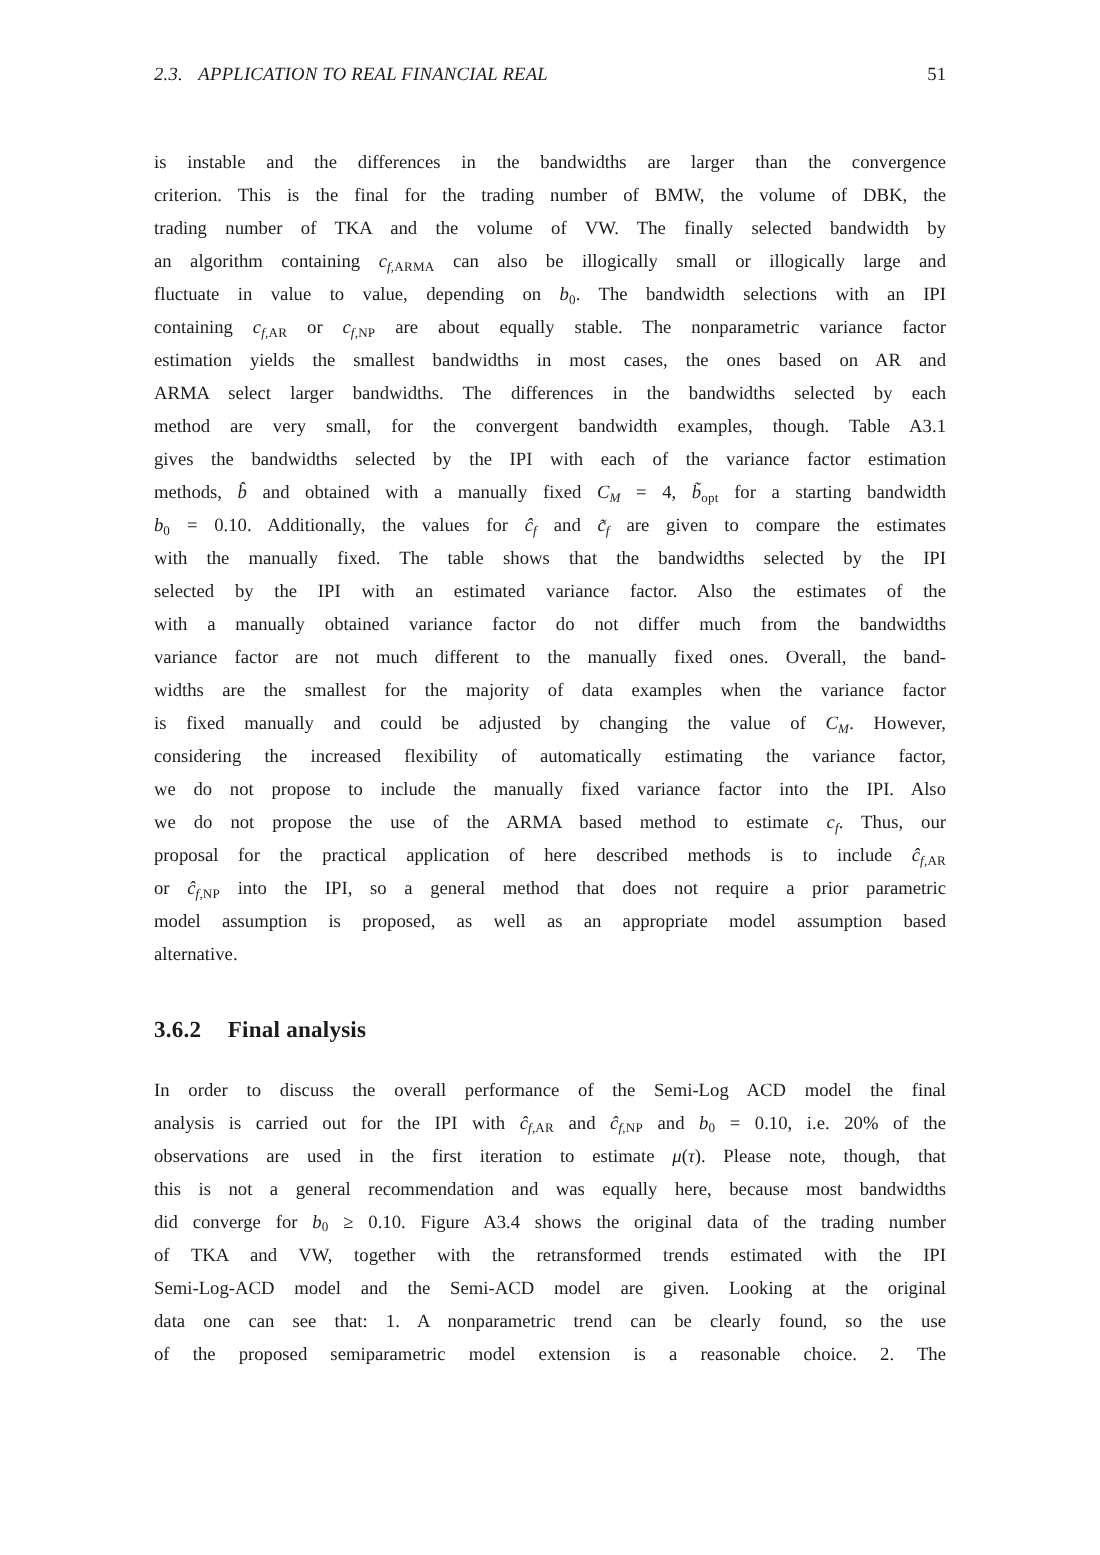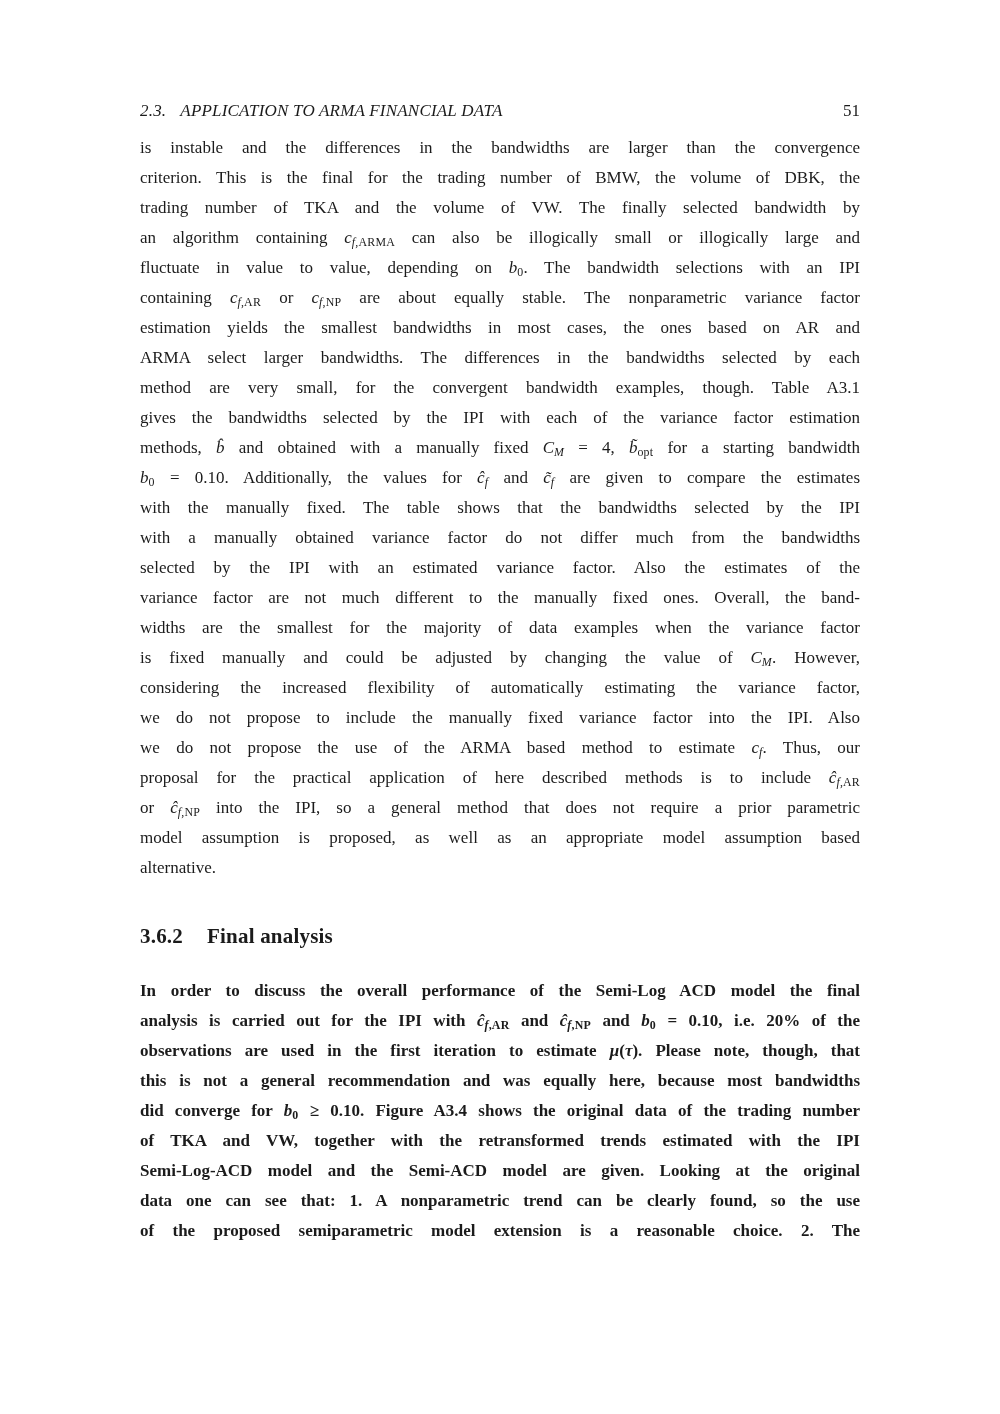--- a/index.html
+++ b/index.html
@@ -28,31 +28,30 @@
   }
   .running-header .head-left {
     font-style: italic;
     letter-spacing: 0.2px;
   }
   .running-header .sec-num {
     margin-right: 14px;
   }
   .pageno {
     font-style: normal;
-    margin-top: 43px;
   }
   .para {
     position: absolute;
     left: 140px;
     width: 720px;
     font-size: 17px;
     line-height: 30px;
   }
   .para-1 { top: 133px; }
-  .para-2 { top: 976px; font-weight: bold; }
+  .para-2 { top: 976px; }
   .line {
     text-align: justify;
     text-align-last: justify;
     text-justify: inter-word;
     white-space: normal;
   }
   .line.ragged {
     text-align-last: left;
   }
   sub {
@@ -75,41 +74,41 @@
   }
   i { font-style: italic; }
 </style>
 </head>
 <body>
 
 <div class="page">
 
   <div class="running-header">
     <span class="head-left">
-      <span class="sec-num">2.3.</span><span>APPLICATION TO ARMA FINANCIAL DATA</span>
+      <span class="sec-num">2.3.</span><span>APPLICATION TO REAL FINANCIAL REAL</span>
     </span>
     <span class="pageno">51</span>
   </div>
 
   <div class="para para-1">
       <div class="line">is instable and the differences in the bandwidths are larger than the convergence</div>
       <div class="line">criterion.  This is the final for the trading number of BMW, the volume of DBK, the</div>
       <div class="line">trading number of TKA and the volume of VW. The finally selected bandwidth by</div>
       <div class="line">an algorithm containing <i>c</i><sub><i>f</i>,ARMA</sub> can also be illogically small or illogically large and</div>
       <div class="line">fluctuate in value to value, depending on <i>b</i><sub>0</sub>.  The bandwidth selections with an IPI</div>
       <div class="line">containing <i>c</i><sub><i>f</i>,AR</sub> or <i>c</i><sub><i>f</i>,NP</sub> are about equally stable.  The nonparametric variance factor</div>
       <div class="line">estimation yields the smallest bandwidths in most cases, the ones based on AR and</div>
       <div class="line">ARMA select larger bandwidths.  The differences in the bandwidths selected by each</div>
       <div class="line">method are very small, for the convergent bandwidth examples, though.  Table A3.1</div>
       <div class="line">gives the bandwidths selected by the IPI with each of the variance factor estimation</div>
       <div class="line">methods, <i>b̂</i> and obtained with a manually fixed <i>C<sub>M</sub></i> = 4, <i>b̃</i><sub>opt</sub> for a starting bandwidth</div>
       <div class="line"><i>b</i><sub>0</sub> = 0.10.  Additionally, the values for <i>ĉ</i><sub><i>f</i></sub> and <i>c̃</i><sub><i>f</i></sub> are given to compare the estimates</div>
       <div class="line">with the manually fixed.  The table shows that the bandwidths selected by the IPI</div>
+      <div class="line">selected by the IPI with an estimated variance factor.  Also the estimates of the</div>
       <div class="line">with a manually obtained variance factor do not differ much from the bandwidths</div>
-      <div class="line">selected by the IPI with an estimated variance factor.  Also the estimates of the</div>
       <div class="line">variance factor are not much different to the manually fixed ones. Overall, the band-</div>
       <div class="line">widths are the smallest for the majority of data examples when the variance factor</div>
       <div class="line">is fixed manually and could be adjusted by changing the value of <i>C<sub>M</sub></i>.  However,</div>
       <div class="line">considering the increased flexibility of automatically estimating the variance factor,</div>
       <div class="line">we do not propose to include the manually fixed variance factor into the IPI. Also</div>
       <div class="line">we do not propose the use of the ARMA based method to estimate <i>c<sub>f</sub></i>.  Thus, our</div>
       <div class="line">proposal for the practical application of here described methods is to include <i>ĉ</i><sub><i>f</i>,AR</sub></div>
       <div class="line">or <i>ĉ</i><sub><i>f</i>,NP</sub> into the IPI, so a general method that does not require a prior parametric</div>
       <div class="line">model assumption is proposed, as well as an appropriate model assumption based</div>
       <div class="line ragged">alternative.</div>

